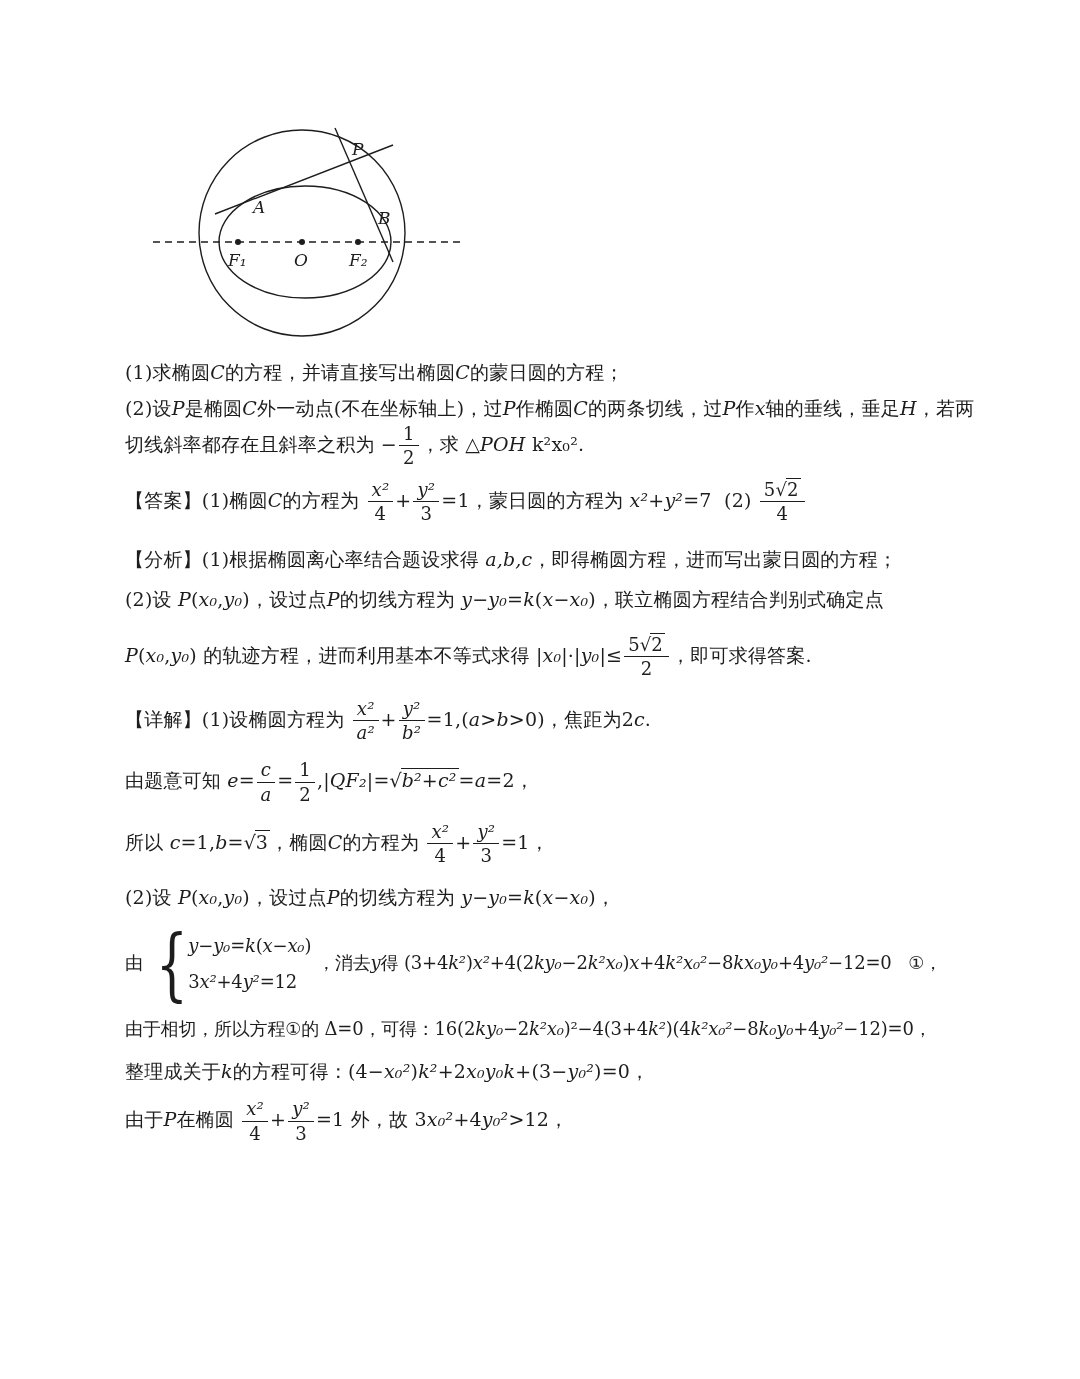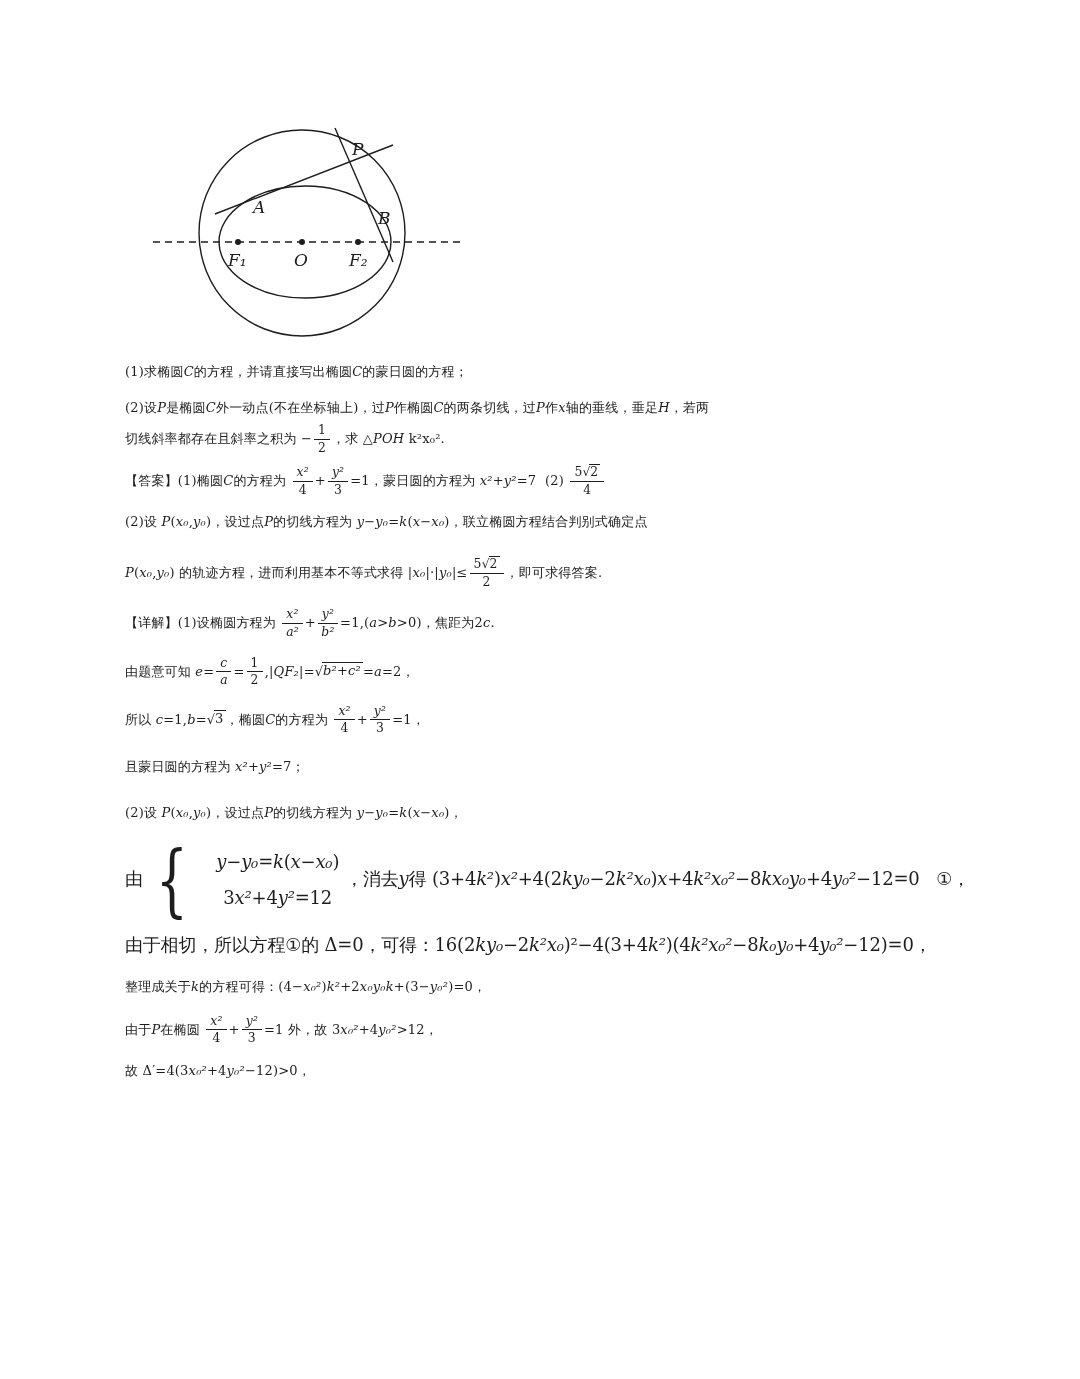--- a/index.html
+++ b/index.html
@@ -3,33 +3,33 @@
 <meta charset="utf-8">
 <style>
   html,body{margin:0;padding:0;}
   body{
     width:1080px;height:1379px;background:#ffffff;color:#1d1d1d;
     font-family:"DejaVu Serif","DejaVu Sans",serif;
     overflow:hidden;
   }
   .content{padding:0 60px 0 125px;}
   .figure{margin:112px 0 0 20px;}
-  .line{font-size:13px;line-height:30px;letter-spacing:0.2px;}
+  .line{font-size:19px;line-height:30px;letter-spacing:0.2px;}
   .line.small{font-size:18px;letter-spacing:-0.2px;}
   .mr{font-style:normal;}
   .mi{font-style:italic;font-family:"DejaVu Serif","DejaVu Sans",serif;}
   .frac{display:inline-block;vertical-align:middle;text-align:center;padding:0 2px;line-height:1.18;font-size:0.95em;}
   .frac .num{display:block;border-bottom:1.3px solid #1d1d1d;padding:0 4px 1px;}
   .frac .den{display:block;padding-top:1px;}
   .sqrt{white-space:nowrap;}
   .sqrt .rad{letter-spacing:-1px;}
   .sqrt .radicand{border-top:1.3px solid #1d1d1d;padding:0 2px 0 1px;}
   .cases{display:inline-block;vertical-align:middle;margin:0 6px 0 4px;}
   .cases .brace{display:inline-block;vertical-align:middle;font-size:78px;line-height:0;transform:scaleX(0.65);margin-right:-8px;font-weight:100;}
-  .cases .col{display:inline-block;vertical-align:middle;text-align:center;margin-left:28px;}
+  .cases .col{display:inline-block;vertical-align:middle;text-align:left;}
   .cases .row{display:block;line-height:36px;}
   svg text{font-family:"DejaVu Serif","DejaVu Sans",serif;}
 </style>
 </head>
 <body>
 
 <div class="content">
 
   <div class="figure">
     <svg width="330" height="237" viewBox="0 0 330 237">
@@ -53,26 +53,25 @@
         <text x="149" y="154">O</text>
         <text x="204" y="154">F₂</text>
       </g>
     </svg>
   </div>
 
   <div class="line" style="margin-top:4px"><span class="mr">(1)求椭圆</span><span class="mi">C</span><span class="mr">的方程，并请直接写出椭圆</span><span class="mi">C</span><span class="mr">的蒙日圆的方程；</span></div>
   <div class="line" style="margin-top:6px"><span class="mr">(2)设</span><span class="mi">P</span><span class="mr">是椭圆</span><span class="mi">C</span><span class="mr">外一动点(不在坐标轴上)，过</span><span class="mi">P</span><span class="mr">作椭圆</span><span class="mi">C</span><span class="mr">的两条切线，过</span><span class="mi">P</span><span class="mr">作</span><span class="mi">x</span><span class="mr">轴的垂线，垂足</span><span class="mi">H</span><span class="mr">，若两</span></div>
   <div class="line" style="margin-top:0"><span class="mr">切线斜率都存在且斜率之积为 </span><span class="mr">−</span><span class="frac"><span class="num"><span class="mr">1</span></span><span class="den"><span class="mr">2</span></span></span><span class="mr">，求 </span><span class="mr">△</span><span class="mi">POH</span><span class="mr"> k²x₀².</span></div>
   <div class="line" style="margin-top:10px"><span class="mr">【答案】(1)椭圆</span><span class="mi">C</span><span class="mr">的方程为 </span><span class="frac"><span class="num"><span class="mi">x²</span></span><span class="den"><span class="mr">4</span></span></span><span class="mr">+</span><span class="frac"><span class="num"><span class="mi">y²</span></span><span class="den"><span class="mr">3</span></span></span><span class="mr">=1</span><span class="mr">，蒙日圆的方程为 </span><span class="mi">x²</span><span class="mr">+</span><span class="mi">y²</span><span class="mr">=7</span><span class="mr">&nbsp;&nbsp;(2)&nbsp;</span><span class="frac"><span class="num"><span class="mr">5</span><span class="sqrt"><span class="rad">√</span><span class="radicand"><span class="mr">2</span></span></span></span><span class="den"><span class="mr">4</span></span></span></div>
+  <div class="line" style="margin-top:20px"><span class="mr">【分析】(1)根据椭圆离心率结合题设求得 </span><span class="mi">a,b,c</span><span class="mr">，即得椭圆方程，进而写出蒙日圆的方程；</span></div>
   <div class="line" style="margin-top:10px"><span class="mr">(2)设 </span><span class="mi">P</span><span class="mr">(</span><span class="mi">x₀</span><span class="mr">,</span><span class="mi">y₀</span><span class="mr">)</span><span class="mr">，设过点</span><span class="mi">P</span><span class="mr">的切线方程为 </span><span class="mi">y</span><span class="mr">−</span><span class="mi">y₀</span><span class="mr">=</span><span class="mi">k</span><span class="mr">(</span><span class="mi">x</span><span class="mr">−</span><span class="mi">x₀</span><span class="mr">)</span><span class="mr">，联立椭圆方程结合判别式确定点</span></div>
   <div class="line" style="margin-top:20px"><span class="mi">P</span><span class="mr">(</span><span class="mi">x₀</span><span class="mr">,</span><span class="mi">y₀</span><span class="mr">)</span><span class="mr"> 的轨迹方程，进而利用基本不等式求得 </span><span class="mr">|</span><span class="mi">x₀</span><span class="mr">|·|</span><span class="mi">y₀</span><span class="mr">|≤</span><span class="frac"><span class="num"><span class="mr">5</span><span class="sqrt"><span class="rad">√</span><span class="radicand"><span class="mr">2</span></span></span></span><span class="den"><span class="mr">2</span></span></span><span class="mr">，即可求得答案.</span></div>
   <div class="line" style="margin-top:18px"><span class="mr">【详解】(1)设椭圆方程为 </span><span class="frac"><span class="num"><span class="mi">x²</span></span><span class="den"><span class="mi">a²</span></span></span><span class="mr">+</span><span class="frac"><span class="num"><span class="mi">y²</span></span><span class="den"><span class="mi">b²</span></span></span><span class="mr">=1,(</span><span class="mi">a</span><span class="mr">&gt;</span><span class="mi">b</span><span class="mr">&gt;0)</span><span class="mr">，焦距为2</span><span class="mi">c</span><span class="mr">.</span></div>
   <div class="line" style="margin-top:16px"><span class="mr">由题意可知 </span><span class="mi">e</span><span class="mr">=</span><span class="frac"><span class="num"><span class="mi">c</span></span><span class="den"><span class="mi">a</span></span></span><span class="mr">=</span><span class="frac"><span class="num"><span class="mr">1</span></span><span class="den"><span class="mr">2</span></span></span><span class="mr">,|</span><span class="mi">QF₂</span><span class="mr">|=</span><span class="sqrt"><span class="rad">√</span><span class="radicand"><span class="mi">b²</span><span class="mr">+</span><span class="mi">c²</span></span></span><span class="mr">=</span><span class="mi">a</span><span class="mr">=2</span><span class="mr">，</span></div>
   <div class="line" style="margin-top:16px"><span class="mr">所以 </span><span class="mi">c</span><span class="mr">=1,</span><span class="mi">b</span><span class="mr">=</span><span class="sqrt"><span class="rad">√</span><span class="radicand"><span class="mr">3</span></span></span><span class="mr">，椭圆</span><span class="mi">C</span><span class="mr">的方程为 </span><span class="frac"><span class="num"><span class="mi">x²</span></span><span class="den"><span class="mr">4</span></span></span><span class="mr">+</span><span class="frac"><span class="num"><span class="mi">y²</span></span><span class="den"><span class="mr">3</span></span></span><span class="mr">=1</span><span class="mr">，</span></div>
-  <div class="line" style="margin-top:16px"><span class="mr">且蒙日圆的方程为 </span><span class="mi">x²</span><span class="mr">+</span><span class="mi">y²</span><span class="mr">=7</span><span class="mr">；</span></div>
   <div class="line" style="margin-top:16px"><span class="mr">(2)设 </span><span class="mi">P</span><span class="mr">(</span><span class="mi">x₀</span><span class="mr">,</span><span class="mi">y₀</span><span class="mr">)</span><span class="mr">，设过点</span><span class="mi">P</span><span class="mr">的切线方程为 </span><span class="mi">y</span><span class="mr">−</span><span class="mi">y₀</span><span class="mr">=</span><span class="mi">k</span><span class="mr">(</span><span class="mi">x</span><span class="mr">−</span><span class="mi">x₀</span><span class="mr">)</span><span class="mr">，</span></div>
   <div class="line small" style="margin-top:16px"><span class="mr">由</span><span class="cases"><span class="brace">{</span><span class="col"><span class="row"><span class="mi">y</span><span class="mr">−</span><span class="mi">y₀</span><span class="mr">=</span><span class="mi">k</span><span class="mr">(</span><span class="mi">x</span><span class="mr">−</span><span class="mi">x₀</span><span class="mr">)</span></span><span class="row"><span class="mr">3</span><span class="mi">x²</span><span class="mr">+4</span><span class="mi">y²</span><span class="mr">=12</span></span></span></span><span class="mr">，消去</span><span class="mi">y</span><span class="mr">得 </span><span class="mr">(3+4</span><span class="mi">k²</span><span class="mr">)</span><span class="mi">x²</span><span class="mr">+4(2</span><span class="mi">ky₀</span><span class="mr">−2</span><span class="mi">k²x₀</span><span class="mr">)</span><span class="mi">x</span><span class="mr">+4</span><span class="mi">k²x₀²</span><span class="mr">−8</span><span class="mi">kx₀y₀</span><span class="mr">+4</span><span class="mi">y₀²</span><span class="mr">−12=0</span><span class="mr">&nbsp;&nbsp;&nbsp;①，</span></div>
   <div class="line small" style="margin-top:14px"><span class="mr">由于相切，所以方程①的 </span><span class="mr">Δ=0</span><span class="mr">，可得：</span><span class="mr">16(2</span><span class="mi">ky₀</span><span class="mr">−2</span><span class="mi">k²x₀</span><span class="mr">)²−4(3+4</span><span class="mi">k²</span><span class="mr">)(4</span><span class="mi">k²x₀²</span><span class="mr">−8</span><span class="mi">k₀y₀</span><span class="mr">+4</span><span class="mi">y₀²</span><span class="mr">−12)=0</span><span class="mr">，</span></div>
   <div class="line" style="margin-top:12px"><span class="mr">整理成关于</span><span class="mi">k</span><span class="mr">的方程可得：</span><span class="mr">(4−</span><span class="mi">x₀²</span><span class="mr">)</span><span class="mi">k²</span><span class="mr">+2</span><span class="mi">x₀y₀k</span><span class="mr">+(3−</span><span class="mi">y₀²</span><span class="mr">)=0</span><span class="mr">，</span></div>
   <div class="line" style="margin-top:12px"><span class="mr">由于</span><span class="mi">P</span><span class="mr">在椭圆 </span><span class="frac"><span class="num"><span class="mi">x²</span></span><span class="den"><span class="mr">4</span></span></span><span class="mr">+</span><span class="frac"><span class="num"><span class="mi">y²</span></span><span class="den"><span class="mr">3</span></span></span><span class="mr">=1</span><span class="mr"> 外，故 </span><span class="mr">3</span><span class="mi">x₀²</span><span class="mr">+4</span><span class="mi">y₀²</span><span class="mr">&gt;12</span><span class="mr">，</span></div>
-  <div class="line" style="margin-top:10px"><span class="mr">故 </span><span class="mr">Δ′=4(3</span><span class="mi">x₀²</span><span class="mr">+4</span><span class="mi">y₀²</span><span class="mr">−12)&gt;0</span><span class="mr">，</span></div>
 
 </div>
 
 </body></html>

